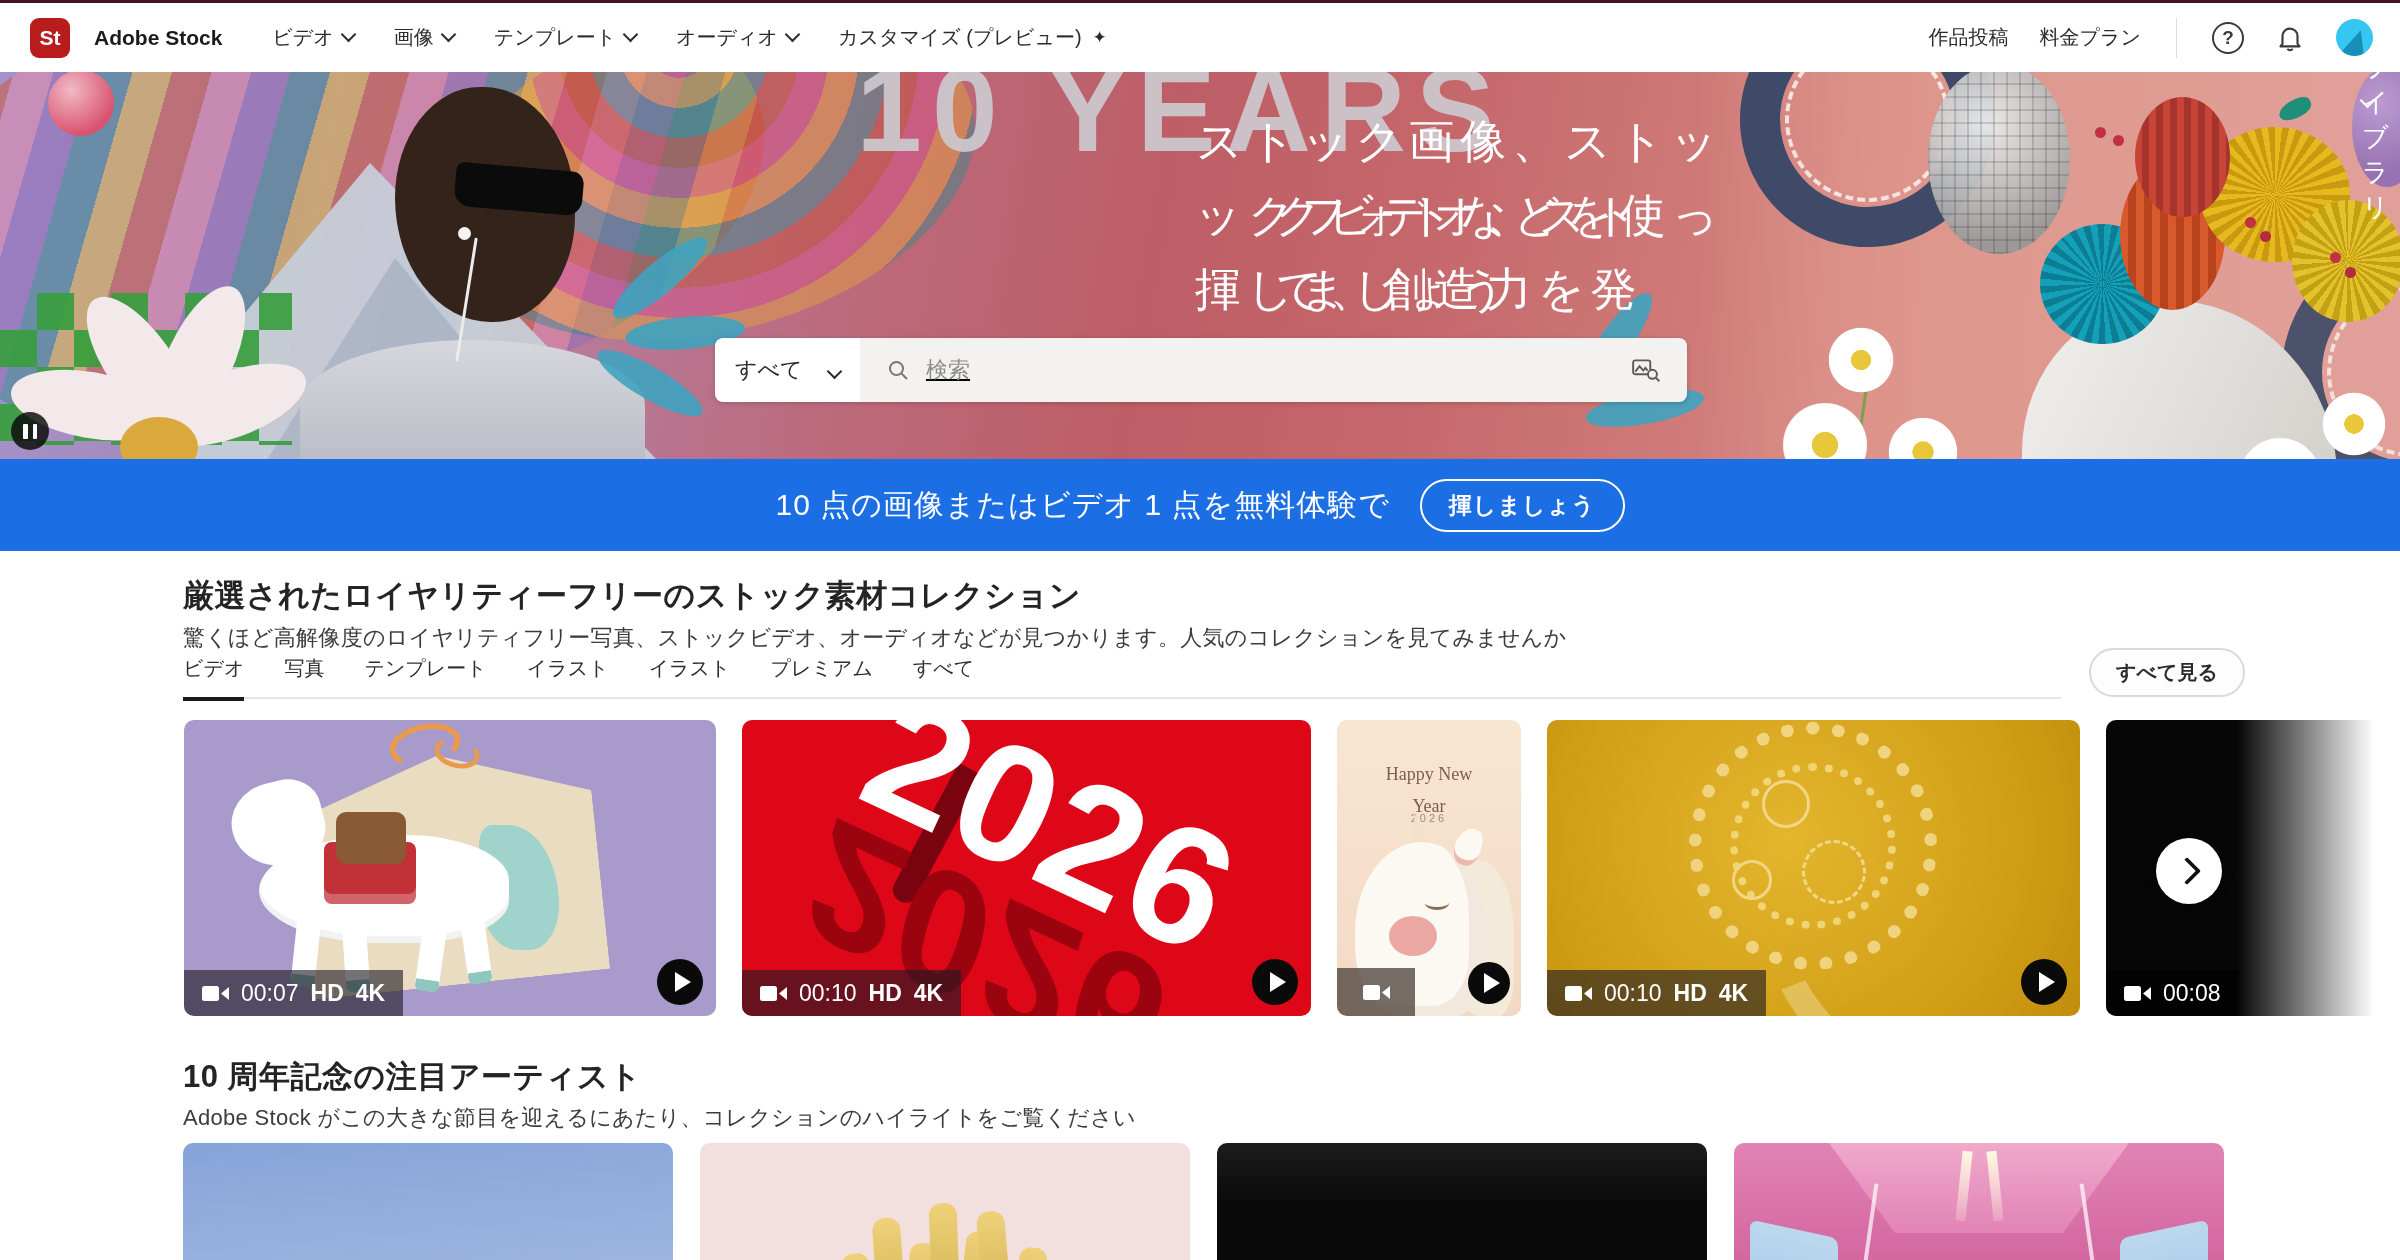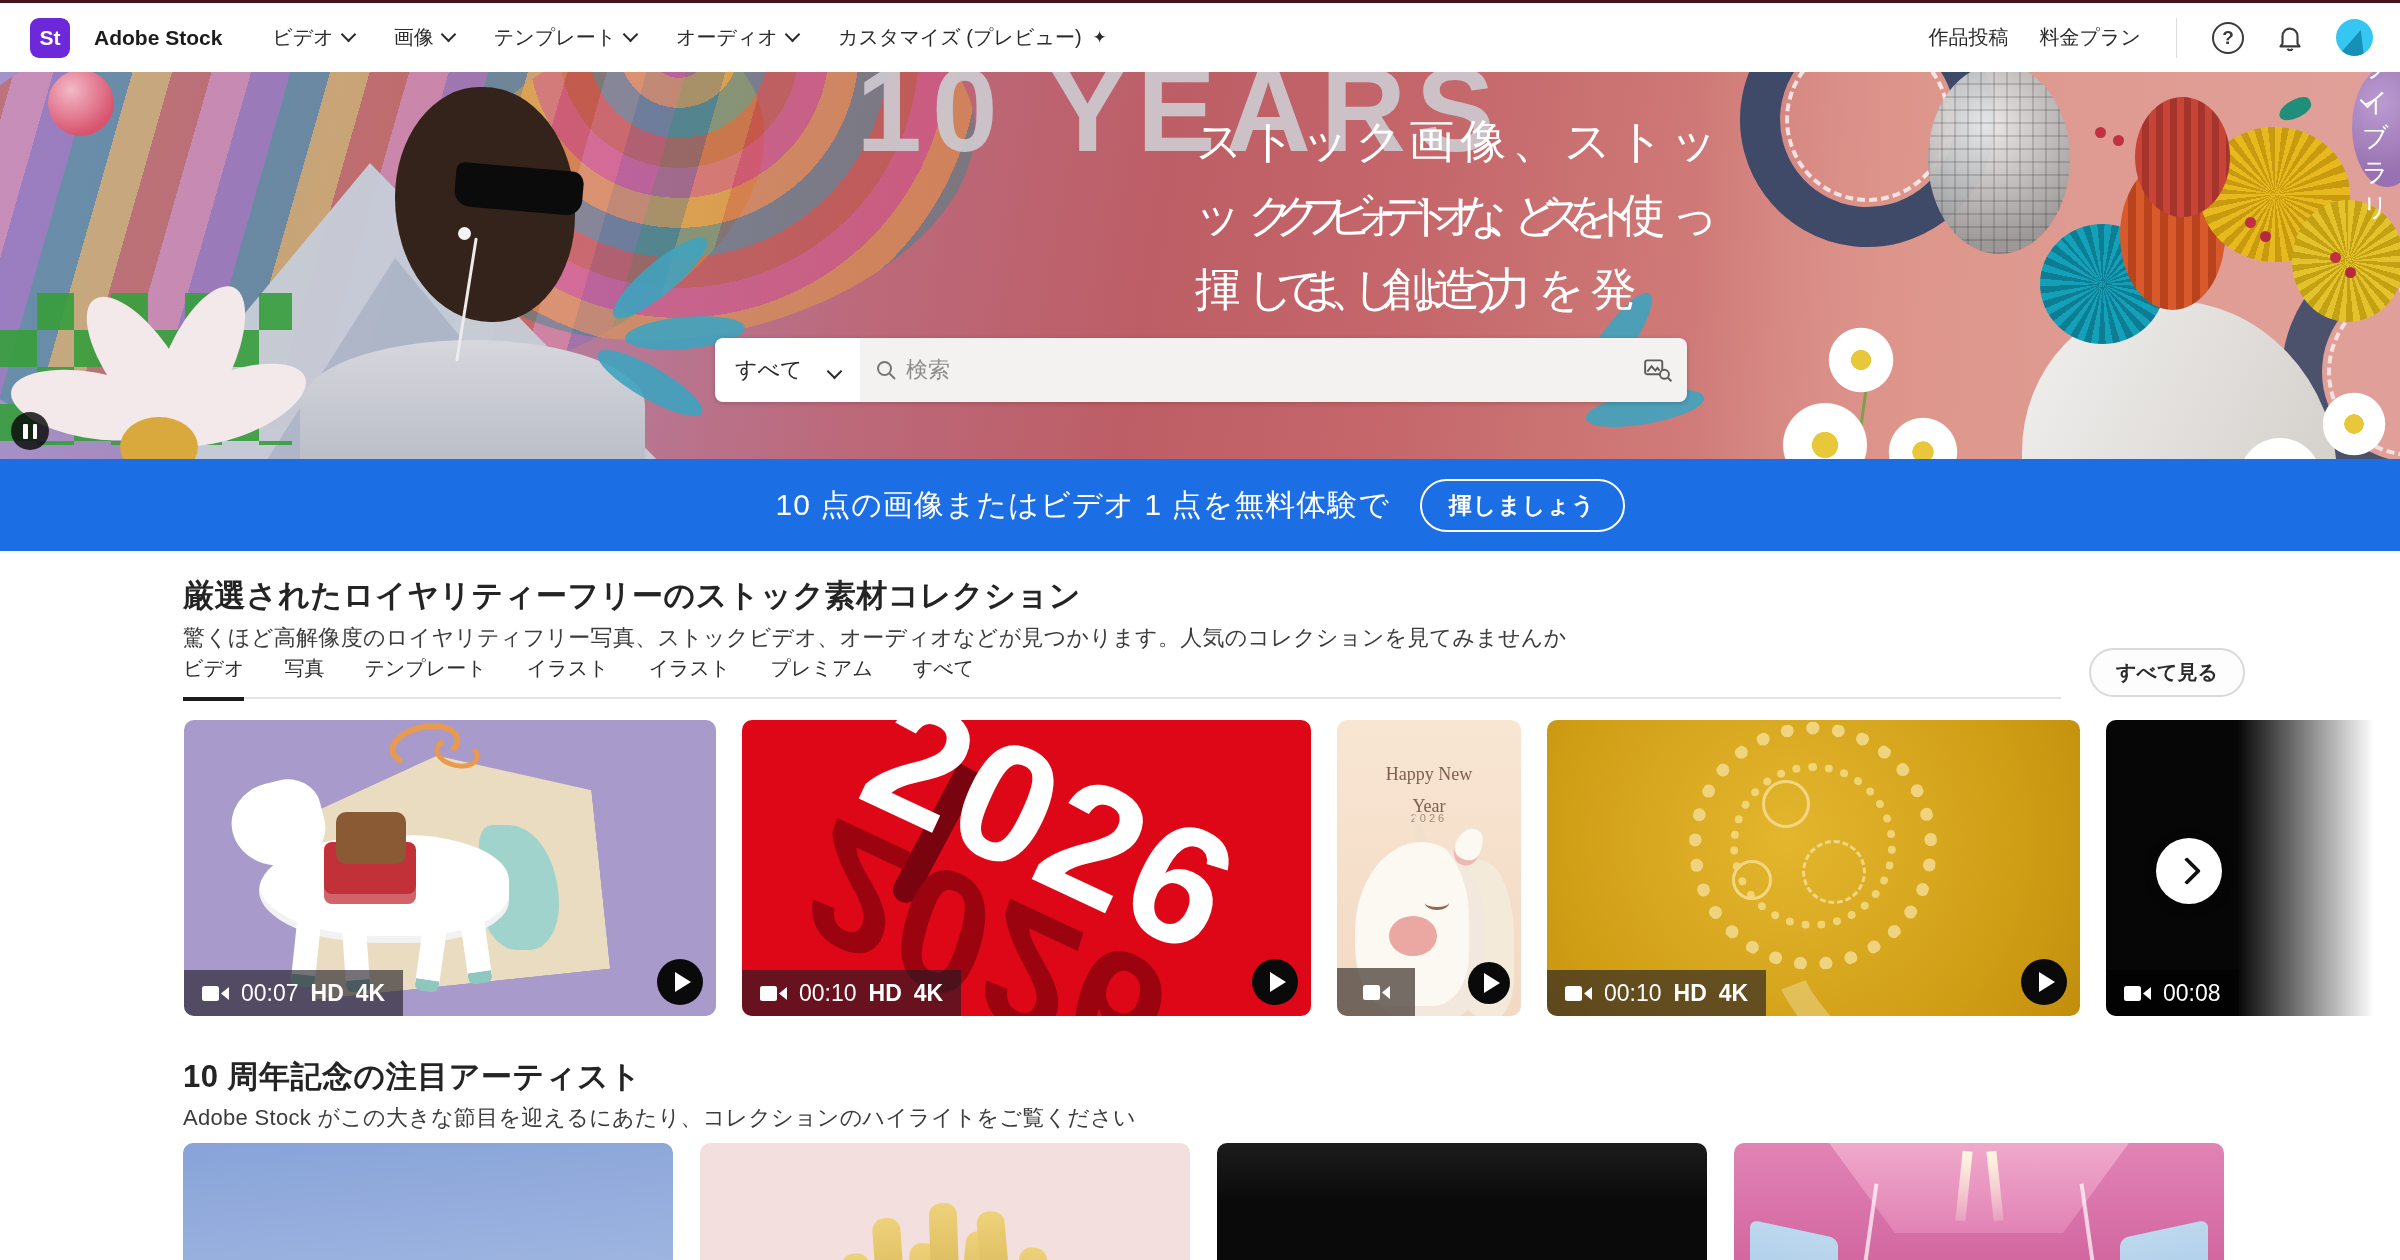--- a/index.html
+++ b/index.html
@@ -3,21 +3,21 @@
 <meta charset="utf-8">
 <style>
   html,body{margin:0;padding:0;width:2400px;height:1260px;background:#fff;
     font-family:"Liberation Sans","DejaVu Sans",sans-serif;}
   .page{position:relative;width:2400px;height:1260px;overflow:hidden;background:#fff;}
   
   .top-edge{position:absolute;top:0;left:0;right:0;height:3px;background:#47131c;z-index:60;}
   
   .topnav{position:absolute;top:3px;left:0;right:0;height:69px;background:#fff;display:flex;
     align-items:center;padding:0 27px 0 30px;box-sizing:border-box;z-index:50;}
-  .logo{width:40px;height:40px;background:#6d28d9;border-radius:9px;color:#fff;font-weight:bold;
+  .logo{width:40px;height:40px;background:#b91c1c;border-radius:9px;color:#fff;font-weight:bold;
     font-size:21px;display:flex;align-items:center;justify-content:center;flex:none;cursor:pointer;}
   .brand{font-size:21px;font-weight:bold;color:#1b1b1b;margin-left:24px;white-space:nowrap;}
   .menu{display:flex;align-items:center;gap:40px;margin-left:50px;}
   .menu-item{display:flex;align-items:center;gap:9px;font-size:20px;color:#2b2b2b;cursor:pointer;white-space:nowrap;}
   .chev{width:9px;height:9px;border-right:2px solid #2b2b2b;border-bottom:2px solid #2b2b2b;
     transform:rotate(45deg);margin-top:-6px;flex:none;}
   .chev.white{border-color:#fff;}
   .sparkle{font-size:17px;color:#2b2b2b;margin-left:2px;}
   .nav-right{margin-left:auto;display:flex;align-items:center;gap:31px;}
   .nav-link{font-size:20px;color:#2b2b2b;cursor:pointer;white-space:nowrap;}
@@ -111,21 +111,21 @@
     font-size:46px;line-height:74px;font-weight:400;letter-spacing:6px;z-index:4;}
   .mylib{right:38px;top:30px;color:#fff;font-size:26px;display:flex;align-items:center;gap:13px;
     z-index:5;cursor:pointer;position:absolute;}
   .mylib .chev{margin-top:-4px;}
   .search{left:715px;top:266px;width:972px;height:64px;display:flex;border-radius:8px;overflow:hidden;
     z-index:5;box-shadow:0 1px 5px rgba(0,0,0,.2);}
   .search *{position:static;}
   .sfilter{width:145px;background:#fff;display:flex;align-items:center;justify-content:space-between;
     padding:0 20px;box-sizing:border-box;font-size:22px;color:#2b2b2b;cursor:pointer;flex:none;}
   .sfilter .chev{margin-top:2px;}
-  .sinput{flex:1;background:#f3f2f1;display:flex;align-items:center;padding:0 14px;gap:6px;}
+  .sinput{flex:1;background:#f3f2f1;display:flex;align-items:center;padding:0 26px;gap:14px;text-decoration:underline;}
   .sinput input{flex:1;border:none;background:transparent;outline:none;font-size:22px;color:#444;
     font-family:inherit;}
   .sinput input::placeholder{color:#8c8c8c;}
   .pause{left:11px;top:340px;width:38px;height:38px;border-radius:50%;background:rgba(10,10,10,.82);
     display:flex;align-items:center;justify-content:center;gap:5px;z-index:6;cursor:pointer;}
   .pause i{position:static;display:block;width:4.5px;height:15px;background:#fff;border-radius:1px;}
   
   .banner{position:absolute;top:459px;left:0;width:2400px;height:92px;background:#1b6ee4;display:flex;
     align-items:center;justify-content:center;gap:30px;z-index:5;}
   .banner-text{color:#fff;font-size:30px;letter-spacing:1px;}

